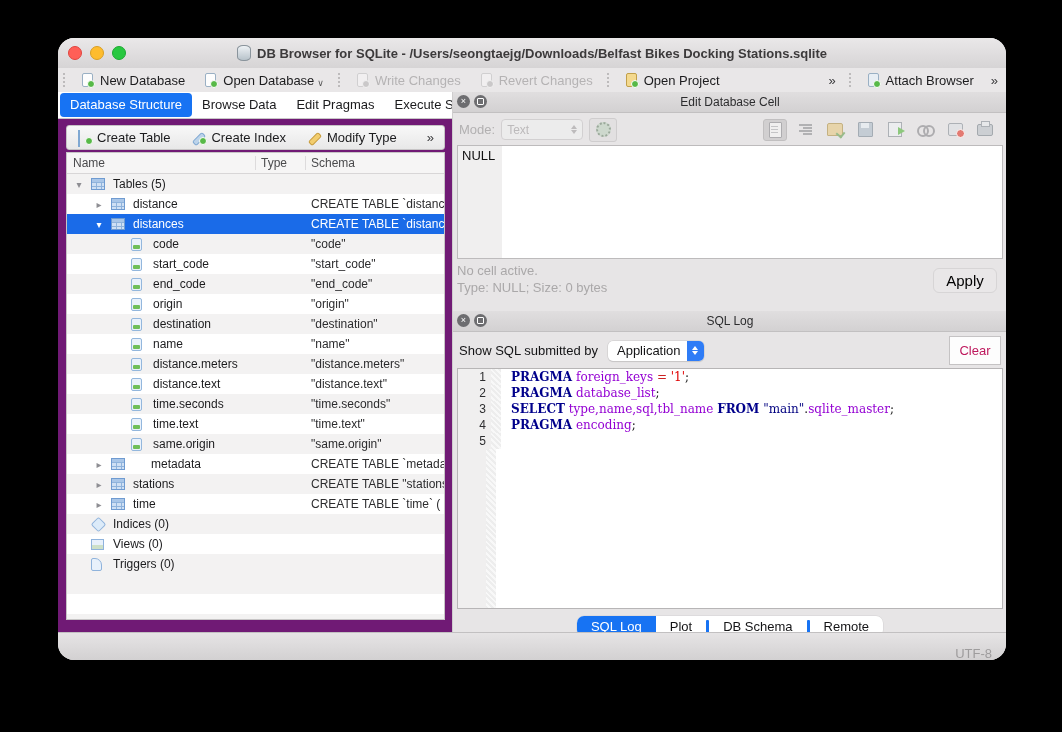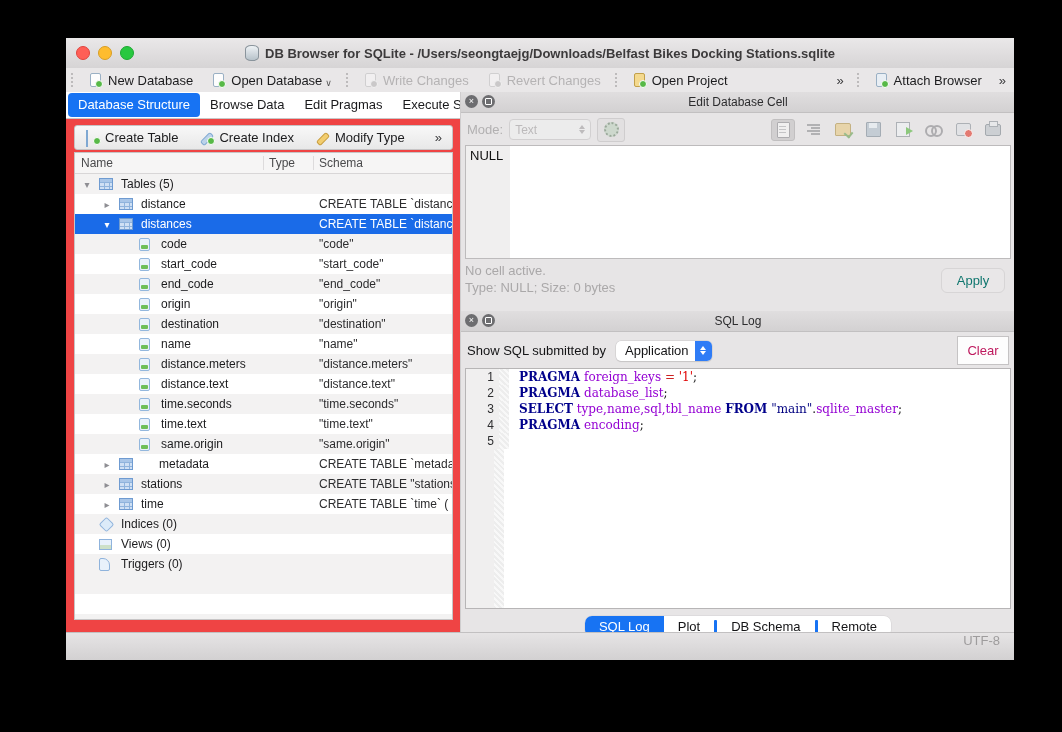--- a/index.html
+++ b/index.html
@@ -1,17 +1,17 @@
 <!DOCTYPE html>
 <html><head>
 <meta charset="utf-8">
 <style>
   html,body{margin:0;padding:0}
   body{width:1062px;height:732px;background:#000;font-family:"Liberation Sans",sans-serif;-webkit-font-smoothing:antialiased;position:relative;overflow:hidden}
-  .window{position:absolute;left:66px;top:38px;width:948px;height:622px;background:#ececec;border-radius:0;box-shadow:0 12px 34px rgba(0,0,0,.55);overflow:hidden}
+  .window{position:absolute;left:58px;top:38px;width:948px;height:622px;background:#ececec;border-radius:16px;box-shadow:0 12px 34px rgba(0,0,0,.55);overflow:hidden}
   
   .titlebar{position:absolute;left:0;top:0;width:100%;height:30px;background:linear-gradient(#eae8e9,#d6d4d5);border-bottom:1px solid #b9b7b8;display:flex;align-items:center;justify-content:center}
   .lights{position:absolute;left:10px;top:0;height:30px;display:flex;align-items:center;gap:8px}
   .light{width:12px;height:12px;border-radius:50%}
   .light.red{background:#ff5f57;border:.5px solid #e0443e}
   .light.yellow{background:#febc2e;border:.5px solid #d89e24}
   .light.green{background:#28c840;border:.5px solid #1da832}
   .title-wrap{display:flex;align-items:center;gap:6px;max-width:760px}
   .db-cyl{width:12px;height:14px;background:linear-gradient(#eef2f5,#b7c2ca);border:1px solid #8a949c;border-radius:6px/4px}
   .title-text{font-size:13px;font-weight:bold;color:#3c3a3b;white-space:nowrap;overflow:hidden;text-overflow:ellipsis}
@@ -23,21 +23,21 @@
   .tb-item.disabled .ticon{opacity:.4;filter:grayscale(1)}
   .tb-caret{font-size:9px;color:#555;margin-left:-2px;transform:translateY(3px)}
   .tb-spacer{flex:1}
   .tb-ovf{font-size:13px;color:#3a3a3c;padding:0 8px}
   .ticon{width:15px;height:15px;position:relative;flex:0 0 auto}
   .ticon::before{content:"";position:absolute;left:2px;top:0;width:9px;height:12px;background:#fdfdfd;border:1px solid #9ab0c4;border-radius:2px}
   .ticon::after{content:"";position:absolute;right:0;bottom:0;width:6px;height:6px;border-radius:50%;background:#57b947;border:1px solid #fff}
   .ticon.open-project::before{background:#f4d98e;border-color:#c2a04a}
   .ticon.attach-database::before{background:#e8eef4}
   
-  .left-region{position:absolute;left:0;top:54px;width:394px;height:540px;background:#ef4444}
+  .left-region{position:absolute;left:0;top:54px;width:394px;height:540px;background:#701a75}
   .tabbar{position:absolute;left:0;top:0;width:100%;height:26px;background:#fff;border-bottom:1px solid #c9c7c8;display:flex;align-items:center;font-size:13px}
   .tab{padding:4px 10px 5px;color:#1a1a1c;white-space:nowrap;display:flex;align-items:center}
   .tab.selected{background:#1773f3;color:#fff;border-radius:4px;margin-left:2px}
   .tab-sep{width:2px;height:14px;background:#1773f3;border-radius:1px}
   .struct-toolbar{position:absolute;left:8px;top:33px;width:379px;height:25px;background:linear-gradient(#f8f8f8,#e8e8e8);border:1px solid #c6c4c5;border-radius:3px;display:flex;align-items:center;font-size:13px;color:#1c1c1e;box-sizing:border-box}
   .sb-item{display:flex;align-items:center;gap:5px;padding:0 11px;white-space:nowrap}
   .sb-ovf{margin-left:auto;padding:0 10px;color:#3a3a3c}
   .sb-ic{width:14px;height:13px;position:relative}
   .sb-ic .mini-table{width:12px;height:10px;border:1px solid #7fa8d2;background:#d8e7f6;background-image:linear-gradient(to right,transparent 0 5px,#9dbde0 5px 6px,transparent 6px),linear-gradient(to bottom,#9dbde0 0 1px,transparent 1px 4px,#9dbde0 4px 5px,transparent 5px)}
   .sb-ic .dot{position:absolute;right:-1px;bottom:-1px;width:6px;height:6px;border-radius:50%;background:#57b947;border:1px solid #fff}
@@ -100,21 +100,21 @@
   .g-link::before{left:0}.g-link::after{left:6px}
   .g-remove{width:13px;height:11px;background:#dfe2e5;border:1px solid #9aa0a6;border-radius:2px;position:relative}
   .g-remove::after{content:"";position:absolute;right:-3px;bottom:-3px;width:7px;height:7px;border-radius:50%;background:#e2574c;border:1px solid #fff}
   .g-print{width:14px;height:10px;background:#c3c8cd;border:1px solid #8e959c;border-radius:2px;position:relative}
   .g-print::before{content:"";position:absolute;left:3px;top:-4px;width:7px;height:4px;background:#e8eaec;border:1px solid #9aa0a6}
   .cell-editor{position:absolute;left:4px;right:4px;top:53px;height:114px;background:#fff;border:1px solid #bdbbbc;box-sizing:border-box}
   .cell-gutter{position:absolute;left:0;top:0;bottom:0;width:44px;background:#f0efef}
   .cell-null{position:absolute;left:4px;top:2px;font-size:13px;color:#101010}
   .cell-status{position:absolute;left:4px;right:4px;top:170px;height:38px}
   .cs-line{font-size:13px;color:#aaa8a9;line-height:17px}
-  .apply-btn{position:absolute;right:6px;top:6px;width:62px;height:23px;background:#e9e7e8;border:1px solid #d7d5d6;border-radius:6px;font-size:13px;color:#0f766e;display:flex;align-items:center;justify-content:center}
+  .apply-btn{position:absolute;right:6px;top:6px;width:62px;height:23px;background:#e9e7e8;border:1px solid #d7d5d6;border-radius:6px;font-size:15px;color:#000000;display:flex;align-items:center;justify-content:center}
   
   .sql-panel{position:absolute;left:0;top:219px;width:100%;height:321px}
   .sql-controls{height:37px;display:flex;align-items:center;padding:0 6px;gap:10px}
   .sql-filter-label{font-size:13px;color:#141416}
   .popup{height:20px;background:#fff;border-radius:5px;box-shadow:0 0 0 .5px #c9c7c8,0 1px 1px rgba(0,0,0,.15);display:flex;align-items:center;padding-left:9px;font-size:13px;color:#141416;gap:6px}
   .popup-cap{width:17px;height:20px;background:#2f7cf6;border-radius:0 5px 5px 0;margin-left:0;display:flex;flex-direction:column;align-items:center;justify-content:center;gap:1px}
   .popup-cap i{display:block;width:0;height:0;border-left:3.5px solid transparent;border-right:3.5px solid transparent}
   .popup-cap i.up{border-bottom:4px solid #fff}
   .popup-cap i.dn{border-top:4px solid #fff}
   .clear-btn{margin-left:auto;width:50px;height:27px;background:#fdfdfd;border:1px solid #c5c3c4;font-size:13px;color:#be185d;display:flex;align-items:center;justify-content:center}
@@ -132,21 +132,21 @@
   .tk-str{color:#e00000}
   .tk-op{color:#cc2222}
   .tk-qid{color:#000080}
   .tk-pl{color:#1a1a1a}
   .bottom-tabs{position:absolute;left:0;right:0;top:303px;height:24px;display:flex;justify-content:center;align-items:center}
   .seg{display:inline-flex;background:#fff;border-radius:7px;overflow:hidden;font-size:13px;box-shadow:0 0 0 .5px #d4d2d3;align-items:center}
   .seg-item{padding:3px 14px;color:#141416}
   .seg-item.selected{background:#1773f3;color:#fff}
   .seg-sep{width:3px;height:13px;background:#1773f3;border-radius:1px}
   
-  .statusbar{position:absolute;left:0;top:594px;width:100%;height:28px;background:linear-gradient(#e6e4e5,#d2d0d1);border-top:1px solid #c2c0c1;display:flex;align-items:flex-start}
+  .statusbar{position:absolute;left:0;top:594px;width:100%;height:28px;background:linear-gradient(#e6e4e5,#d2d0d1);border-top:1px solid #c2c0c1;display:flex;align-items:flex-end}
   .status-enc{margin-left:auto;margin-right:14px;font-size:13px;color:#9e9c9d}
 </style>
 </head>
 <body>
 
 <div class="window">
 
   <div class="titlebar">
     <div class="lights">
       <div class="light red"></div>

